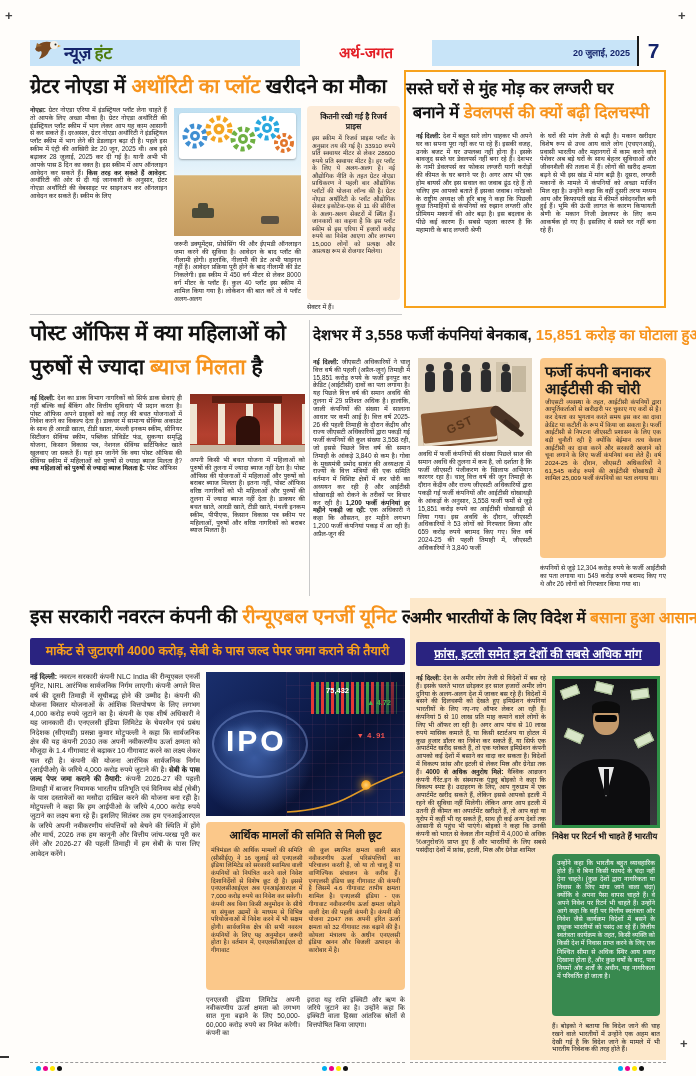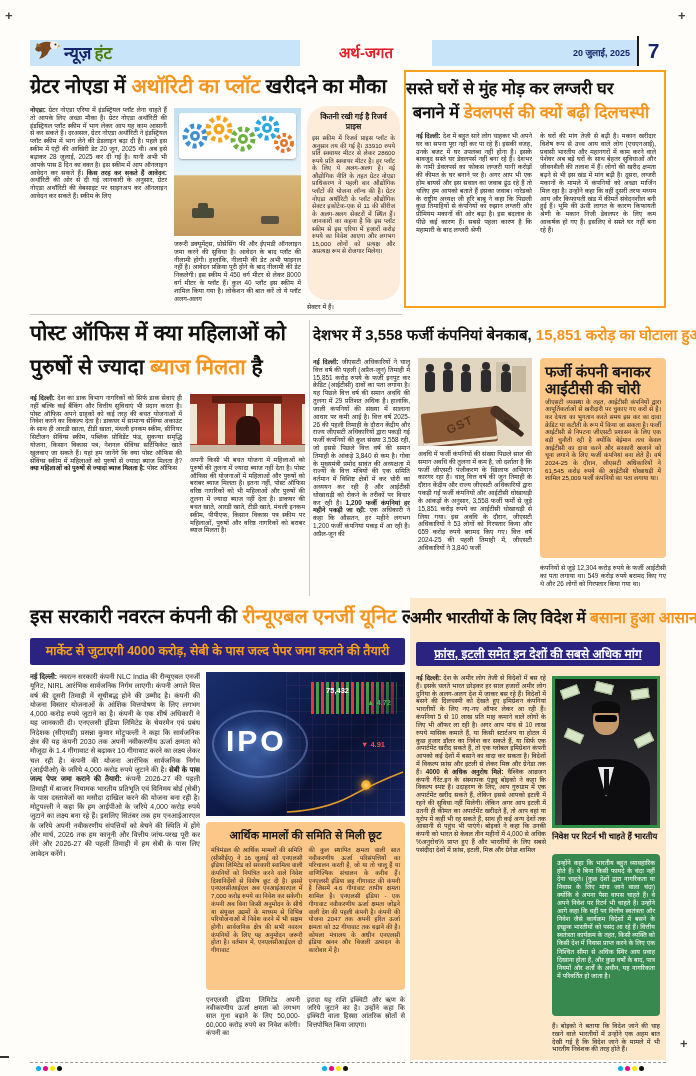--- a/index.html
+++ b/index.html
@@ -157,21 +157,21 @@
           <circle cx="105" cy="30" r="1.5" fill="#fff"></circle>
       </svg>
     </div>
     <div class="dozer" style="left:18px;bottom:18px;width:22px;height:10px;"></div>
     <div class="dozer" style="left:24px;bottom:26px;width:10px;height:7px;"></div>
     <div class="dozer" style="right:22px;bottom:12px;width:18px;height:8px;background:#5a5142;"></div>
   </div>
   <div class="body-col" style="left:174px;top:240px;width:127px;height:72px;">
     <span>जरूरी डक्यूमेंट्स, प्रोसेसिंग फी और ईएमडी ऑनलाइन जमा करने की सुविधा है। आवेदन के बाद प्लॉट की नीलामी होगी। हालांकि, नीलामी की डेट अभी फाइनल नहीं है। आवेदन प्रक्रिया पूरी होने के बाद नीलामी की डेट निकलेगी। इस स्कीम में 450 वर्ग मीटर से लेकर 8000 वर्ग मीटर के प्लॉट हैं। कुल 40 प्लॉट इस स्कीम में शामिल किया गया है। लोकेशन की बात करें तो ये प्लॉट अलग-अलग</span>
   </div>
-  <div class="soft-box reserve" style="left:307px;top:106px;width:93px;height:194px;border-radius:20px;">
+  <div class="soft-box reserve" style="left:307px;top:106px;width:93px;height:194px;">
     <div class="box-title" style="font-size:7.8px;text-align:center;margin-bottom:3px;">कितनी रखी गई है रिजर्व प्राइस</div>
     <div style="font-size:6.2px;line-height:1.22;text-align:justify;">इस स्कीम में रिजर्व प्राइस प्लॉट के अनुसार तय की गई है। 33910 रुपये प्रति स्क्वायर मीटर से लेकर 28600 रुपये प्रति स्क्वायर मीटर है। हर प्लॉट के लिए ये अलग-अलग है। नई औद्योगिक नीति के तहत ग्रेटर नोएडा प्राधिकरण ने पहली बार औद्योगिक प्लॉटों की योजना लॉन्च की है। ग्रेटर नोएडा अथॉरिटी के प्लॉट औद्योगिक सेक्टर इकोटेक-एक से 11 की सीरीज के अलग-अलग सेक्टरों में स्थित हैं। जानकारों का कहना है कि इस प्लॉट स्कीम से इस एरिया में हजारों करोड़ रुपये का निवेश आएगा और लगभग 15,000 लोगों को प्रत्यक्ष और अप्रत्यक्ष रूप से रोजगार मिलेगा।</div>
   </div>
   <div class="body-col" style="left:307px;top:303px;width:93px;height:10px;">
     <span>सेक्टर में हैं।</span>
   </div>
   <div class="rule-h" style="left:30px;top:314px;width:372px;"></div>
 
   <div class="lux-frame">
     <div class="hl" style="left:0;right:0;top:4px;font-size:16.5px;text-align:left;white-space:nowrap;">
@@ -257,21 +257,21 @@
     <span class="b">नई दिल्ली: </span><span>नवरत्न सरकारी कंपनी NLC India की रीन्यूएबल एनर्जी यूनिट, NIRL आरंभिक सार्वजनिक निर्गम लाएगी। कंपनी अगले वित्त वर्ष की दूसरी तिमाही में सूचीबद्ध होने की उम्मीद है। कंपनी की योजना विस्तार योजनाओं के आंशिक वित्तपोषण के लिए लगभग 4,000 करोड़ रुपये जुटाने का है। कंपनी के एक शीर्ष अधिकारी ने यह जानकारी दी। एनएलसी इंडिया लिमिटेड के चेयरमैन एवं प्रबंध निदेशक (सीएमडी) प्रसन्ना कुमार मोटुपल्ली ने कहा कि सार्वजनिक क्षेत्र की यह कंपनी 2030 तक अपनी नवीकरणीय ऊर्जा क्षमता को मौजूदा के 1.4 गीगावाट से बढ़ाकर 10 गीगावाट करने का लक्ष्य लेकर चल रही है। कंपनी की योजना आरंभिक सार्वजनिक निर्गम (आईपीओ) के जरिये 4,000 करोड़ रुपये जुटाने की है। </span><span class="b">सेबी के पास जल्द पेपर जमा कराने की तैयारी: </span><span>कंपनी 2026-27 की पहली तिमाही में बाजार नियामक भारतीय प्रतिभूति एवं विनिमय बोर्ड (सेबी) के पास दस्तावेजों का मसौदा दाखिल करने की योजना बना रही है। मोटुपल्ली ने कहा कि हम आईपीओ के जरिये 4,000 करोड़ रुपये जुटाने का लक्ष्य बना रहे हैं। इसलिए सितंबर तक हम एनआईआरएल के जरिये अपनी नवीकरणीय संपत्तियों को बेचने की स्थिति में होंगे और मार्च, 2026 तक हम कानूनी और वित्तीय जांच-परख पूरी कर लेंगे और 2026-27 की पहली तिमाही में हम सेबी के पास लिए आवेदन करेंगे।</span>
   </div>
   <div class="ph img-ipo" style="left:206px;top:672px;width:199px;height:144px;">
     <div class="ipo-panel"></div>
     <div class="ipo-glow"></div>
     <div class="ipo-ring"></div>
     <div class="candles"></div>
     <div class="ipo-txt">IPO</div>
     <div class="ipo-num" style="right:56px;top:14px;color:#fff;">75,432</div>
     <div class="ipo-num" style="right:14px;top:26px;color:#4caf50;">▲ 4.72</div>
-    <div class="ipo-num" style="right:20px;top:68px;color:#ef5350;">▼ 4.91</div>
+    <div class="ipo-num" style="right:20px;top:60px;color:#ef5350;font-family:Liberation Mono, monospace;">▼ 4.91</div>
     <svg class="abs" style="right:0;bottom:0;" width="120" height="50" viewBox="0 0 120 50">
       <path d="M2 46 Q40 44 66 30 T118 6" fill="none" stroke="#f5a623" stroke-width="1.6" opacity="0.9"></path>
     </svg>
     <div class="ipo-dot"></div>
   </div>
   <div class="soft-box committee" style="left:206px;top:822px;width:199px;height:168px;">
     <div class="box-title" style="font-size:11px;text-align:center;margin-bottom:4px;">आर्थिक मामलों की समिति से मिली छूट</div>
     <div style="display:flex;gap:6px;">
       <div style="width:50%;font-size:6.2px;line-height:1.24;text-align:justify;">मंत्रिमंडल की आर्थिक मामलों की समिति (सीसीईए) ने 16 जुलाई को एनएलसी इंडिया लिमिटेड को सरकारी स्वामित्व वाली कंपनियों को नियंत्रित करने वाले निवेश दिशानिर्देशों से विशेष छूट दी है। इससे एनएलसीआईएल अब एनआईआरएल में 7,000 करोड़ रुपये का निवेश कर सकेगी। कंपनी अब बिना किसी अनुमोदन के सीधे या संयुक्त उद्यमों के माध्यम से विभिन्न परियोजनाओं में निवेश करने में भी सक्षम होगी। सार्वजनिक क्षेत्र की सभी नवरत्न कंपनियों के लिए यह अनुमोदन जरूरी होता है। वर्तमान में, एनएलसीआईएल दो गीगावाट</div>
       <div style="width:50%;font-size:6.2px;line-height:1.24;text-align:justify;">की कुल स्थापित क्षमता वाली सात नवीकरणीय ऊर्जा परिसंपत्तियों का परिचालन करती है, जो या तो चालू हैं या वाणिज्यिक संचालन के करीब हैं। एनएलसी इंडिया छह गीगावाट की कंपनी है जिसमें 4.6 गीगावाट तापीय क्षमता शामिल है। एनएलसी इंडिया - एक गीगावाट नवीकरणीय ऊर्जा क्षमता जोड़ने वाली देश की पहली कंपनी है। कंपनी की योजना 2047 तक अपनी हरित ऊर्जा क्षमता को 32 गीगावाट तक बढ़ाने की है। कोयला मंत्रालय के अधीन एनएलसी इंडिया खनन और बिजली उत्पादन के कारोबार में है।</div>

